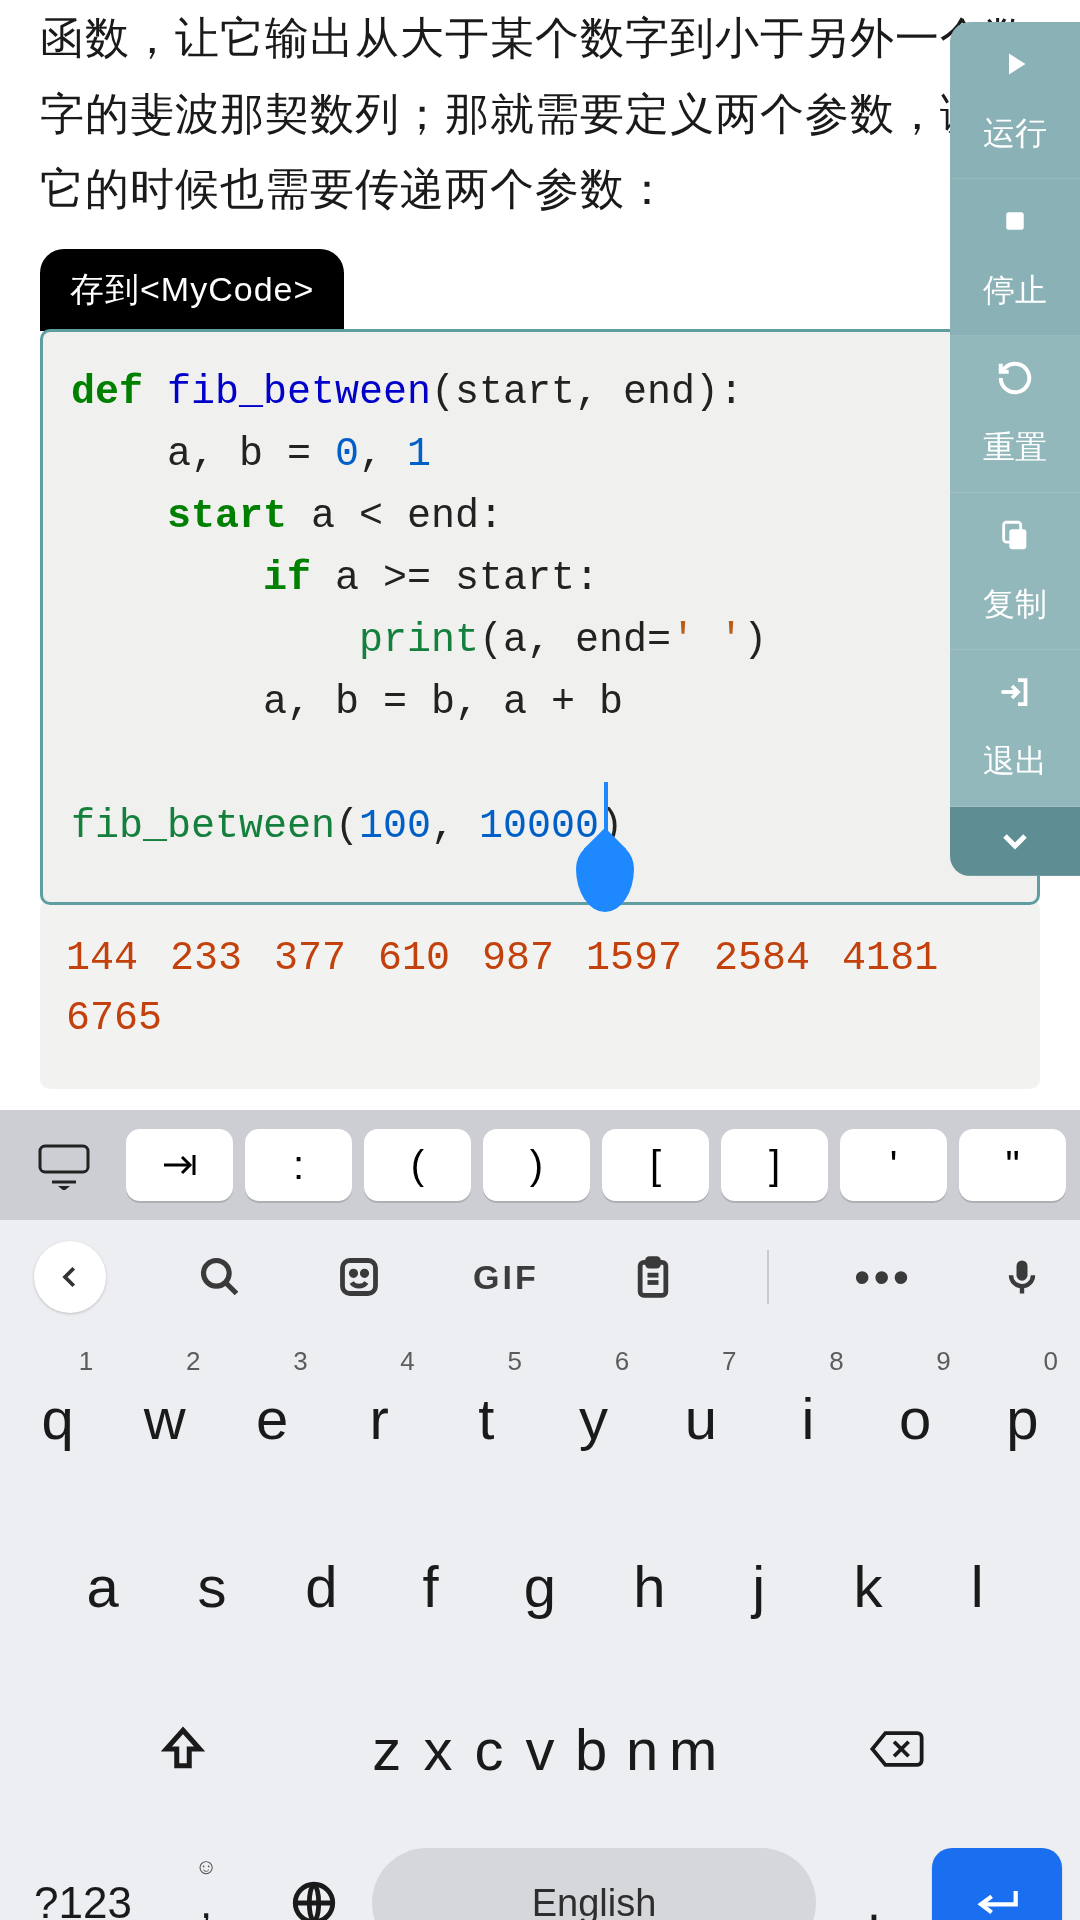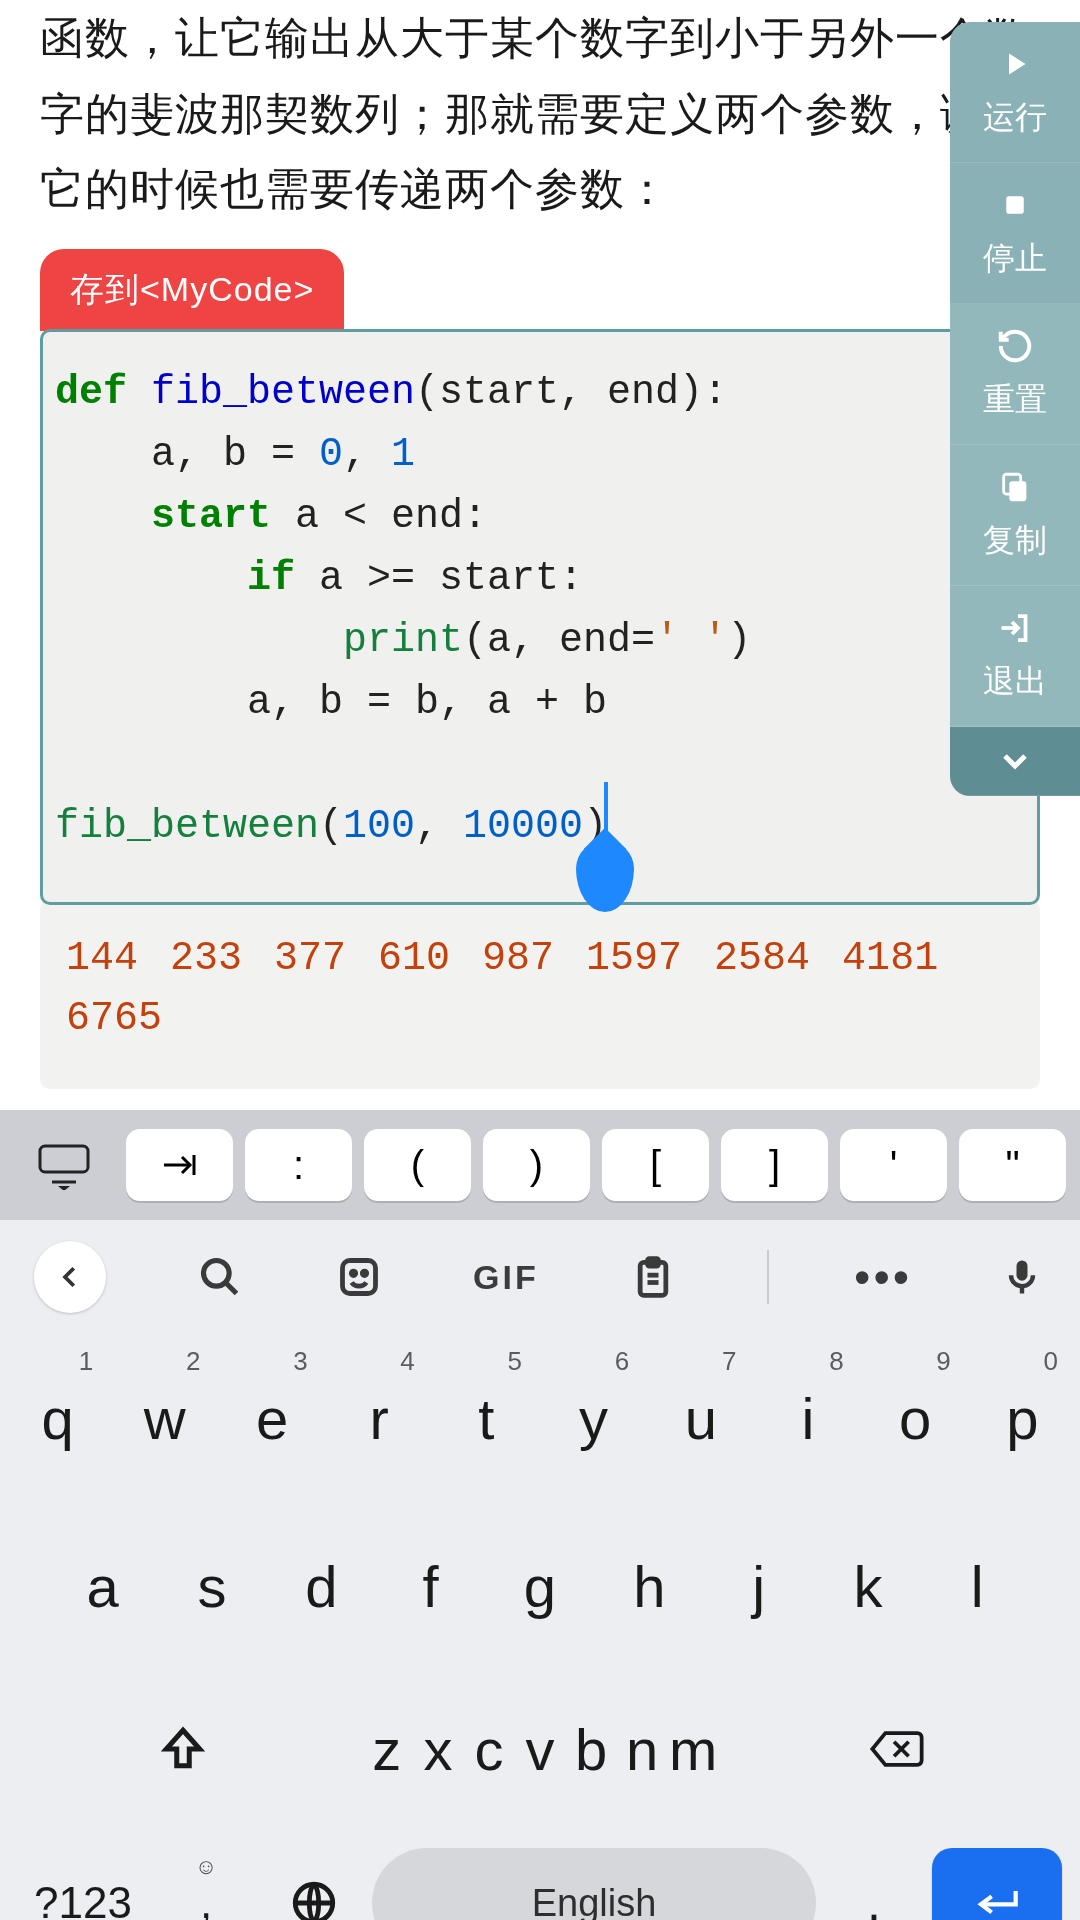--- a/index.html
+++ b/index.html
@@ -19,35 +19,35 @@
   }
   .prose {
     font-size: 44px;
     line-height: 1.72;
     color: #1a1a1a;
     letter-spacing: 1px;
     margin-bottom: 20px;
   }
   .save-btn {
     display: inline-block;
-    background: #ef4444;
+    background: #000000;
     color: #fff;
     font-size: 34px;
     padding: 18px 30px;
     border-top-left-radius: 24px;
     border-top-right-radius: 24px;
     position: relative;
     top: 2px;
     letter-spacing: 1px;
   }
   .code-block {
     background: #f0f0ee;
     border: 3px solid #5f9ea0;
     border-radius: 10px;
-    padding: 30px 26px 44px 12px;
+    padding: 30px 26px 44px 28px;
     font-family: "Consolas", "Menlo", "Courier New", monospace;
     font-size: 40px;
     line-height: 1.55;
     color: #222;
     position: relative;
   }
   .code-block .kw { color: #008000; font-weight: 600; }
   .code-block .fn { color: #0000c8; }
   .code-block .num { color: #0060c8; }
   .code-block .call { color: #15803d; margin-top: 11px; }
@@ -104,21 +104,21 @@
   }
   .fab-btn {
     background: #8ab1b5;
     color: #fff;
     text-align: center;
     padding: 20px 0 22px 0;
     font-size: 32px;
     display: flex;
     flex-direction: column;
     align-items: center;
-    gap: 10px;
+    gap: 26px;
     border-bottom: 1px solid rgba(255,255,255,0.12);
   }
   .fab-btn.lighter { background: #93b8bb; }
   .fab-btn:last-child { background: #5e8e93; padding:12px 0; }
   .fab-icon { width: 44px; height: 44px; display:flex; align-items:center; justify-content:center; }
 
   
   .symbol-row {
     background: #ccced3;
     height: 110px;

